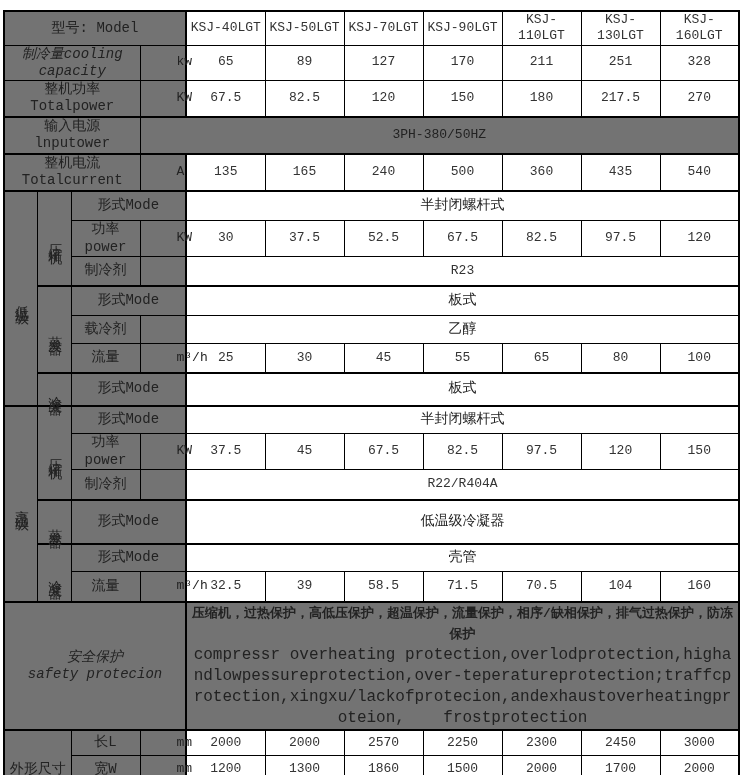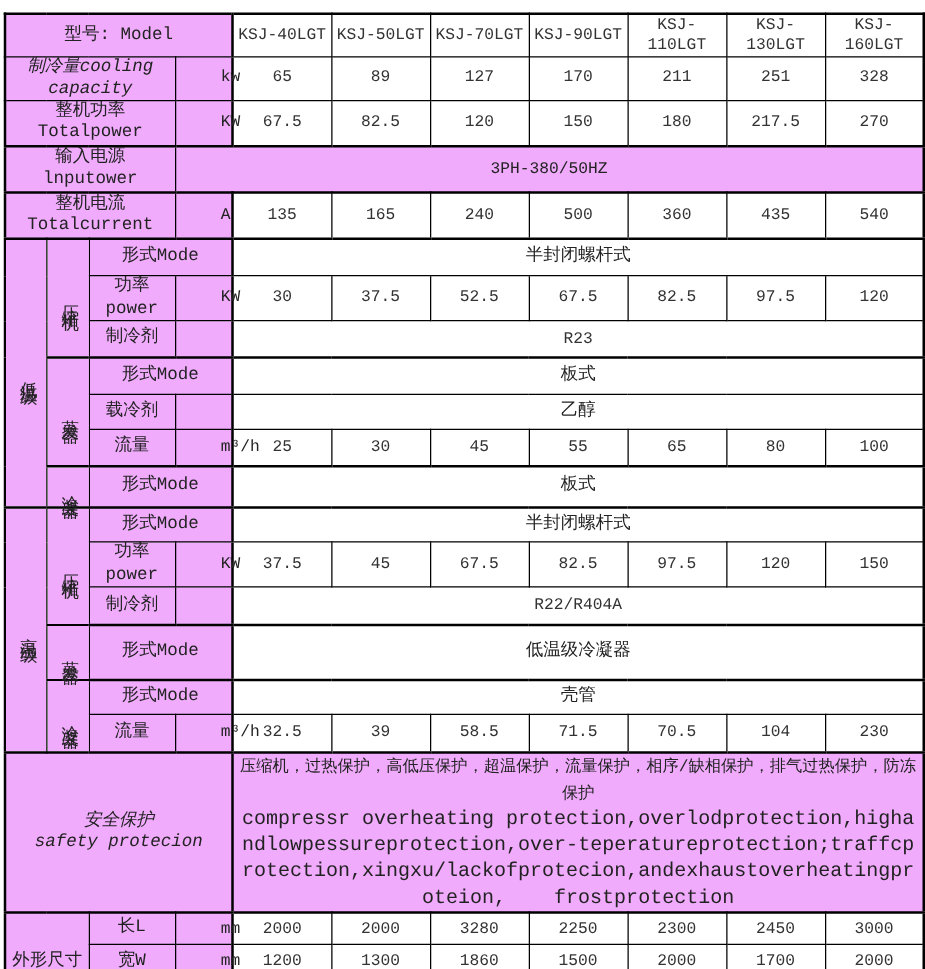--- a/index.html
+++ b/index.html
@@ -1,35 +1,35 @@
 <!DOCTYPE html>
 <html><head>
 <meta charset="utf-8">
 <style>
   html,body{margin:0;padding:0;background:#ffffff;width:740px;height:775px;
     font-family:"Liberation Mono","DejaVu Sans Mono",monospace;color:#222;}
   .wrap{position:absolute;left:3px;top:10px;}
   table{border-collapse:collapse;table-layout:fixed;width:735px;border:2px solid #000;}
   td{border:1px solid #000;padding:0 2px;text-align:center;vertical-align:middle;
      overflow:visible;font-size:14px;line-height:1.25;}
-  .blue{background:#f0abfc;text-align:center;}
+  .blue{background:#737373;text-align:center;}
   .white{background:#ffffff;}
   .num{font-size:13px;color:#333;}
   .model{font-size:13px;color:#333;}
   .unit{font-size:13px;padding-left:36px;}
   .small2{font-size:13px;margin-left:10px;}
   tr.bb2 td{border-bottom-width:2px;}
   tr.bt2 td{border-top-width:2px;}
   td.v2{border-left-width:2px;}
   td.vcell{position:relative;}
   .vtext{position:absolute;left:50%;top:50%;transform:translate(-50%,-50%);
     writing-mode:vertical-lr;text-orientation:upright;white-space:nowrap;
     letter-spacing:3px;font-size:14px;z-index:2;}
   .two-line div{line-height:17px;font-style:italic;}
-  .safety-zh{font-size:13px;line-height:21px;}
+  .safety-zh{font-size:13px;line-height:21px;font-weight:bold;}
   .safety-en{font-size:16px;line-height:21px;word-break:break-all;white-space:pre-wrap;}
 </style>
 </head>
 <body>
 
 <div class="wrap">
 <table>
 <colgroup>
   <col style="width:33px">
         <col style="width:34px">
@@ -199,41 +199,41 @@
 </tr>
 <tr style="height:30px" class="bb2">
   <td class="blue">流量</td>
   <td class="blue unit">m³/h</td>
   <td class="white num v2">32.5</td>
   <td class="white num">39</td>
   <td class="white num">58.5</td>
   <td class="white num">71.5</td>
   <td class="white num">70.5</td>
   <td class="white num">104</td>
-  <td class="white num">230</td>
+  <td class="white num">160</td>
 </tr>
 
 <tr style="height:88px" class="bb2 bt2">
   <td colspan="4" class="blue two-line">
     <div>安全保护</div>
     <div>safety protecion</div>
   </td>
   <td colspan="7" class="blue v2">
     <div class="safety-zh">压缩机，过热保护，高低压保护，超温保护，流量保护，相序/缺相保护，排气过热保护，防冻保护</div>
     <div class="safety-en">compressr overheating protection,overlodprotection,highandlowpessureprotection,over-teperatureprotection;traffcprotection,xingxu/lackofprotecion,andexhaustoverheatingproteion,    frostprotection</div>
   </td>
 </tr>
 
 <tr style="height:26px" class="bt2">
   <td colspan="2" rowspan="3" class="blue">外形尺寸</td>
   <td class="blue">长L</td>
   <td class="blue unit">mm</td>
   <td class="white num v2">2000</td>
   <td class="white num">2000</td>
-  <td class="white num">3280</td>
+  <td class="white num">2570</td>
   <td class="white num">2250</td>
   <td class="white num">2300</td>
   <td class="white num">2450</td>
   <td class="white num">3000</td>
 </tr>
 <tr style="height:28px">
   <td class="blue">宽W</td>
   <td class="blue unit">mm</td>
   <td class="white num v2">1200</td>
   <td class="white num">1300</td>

